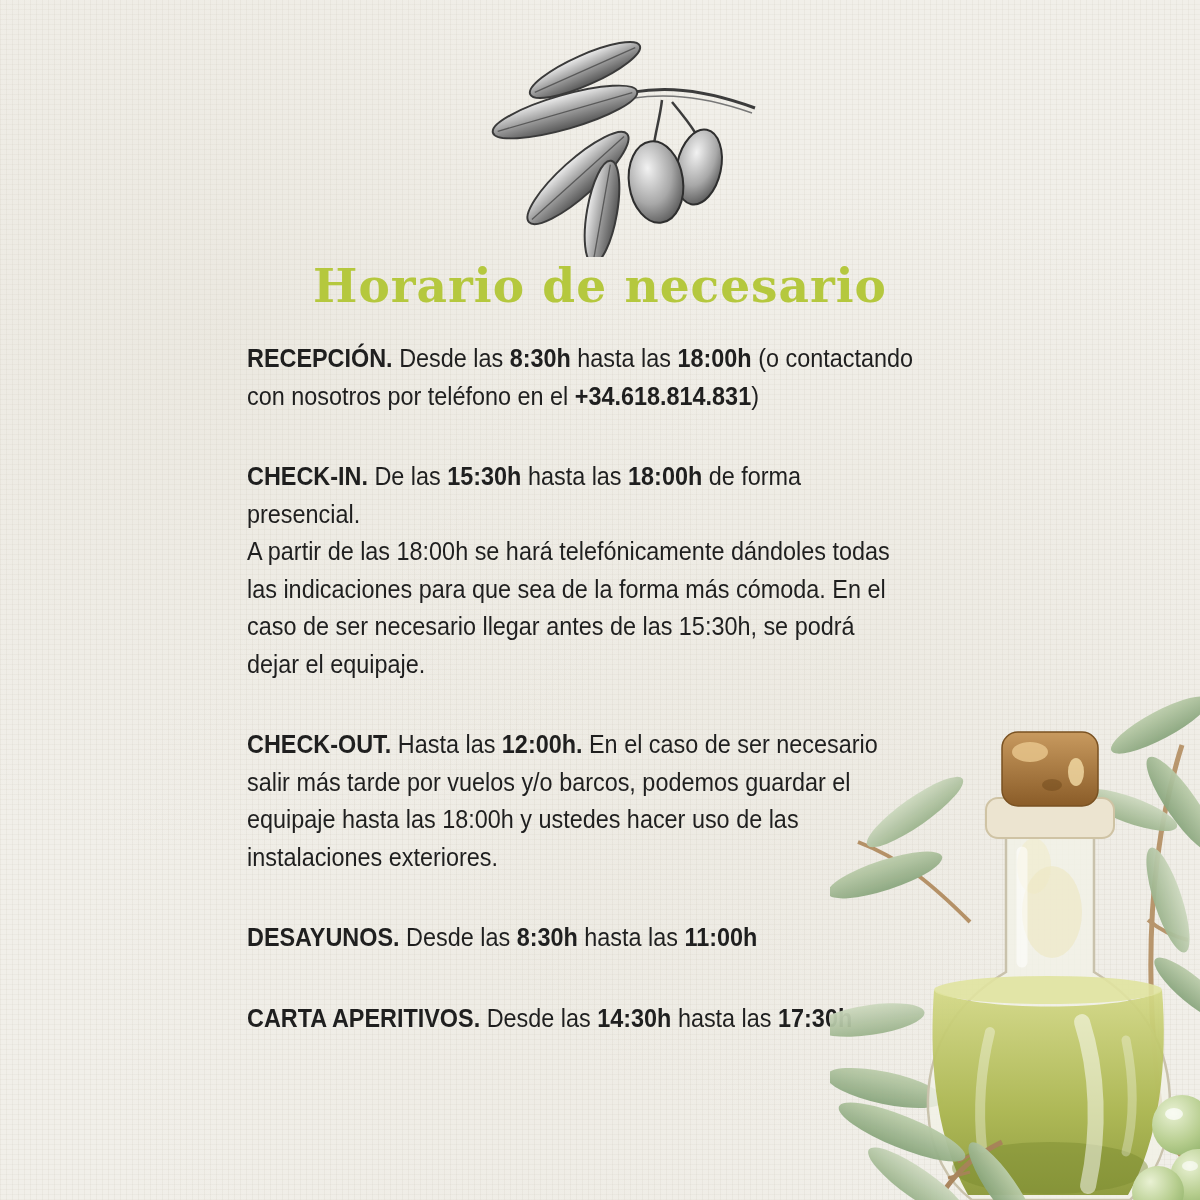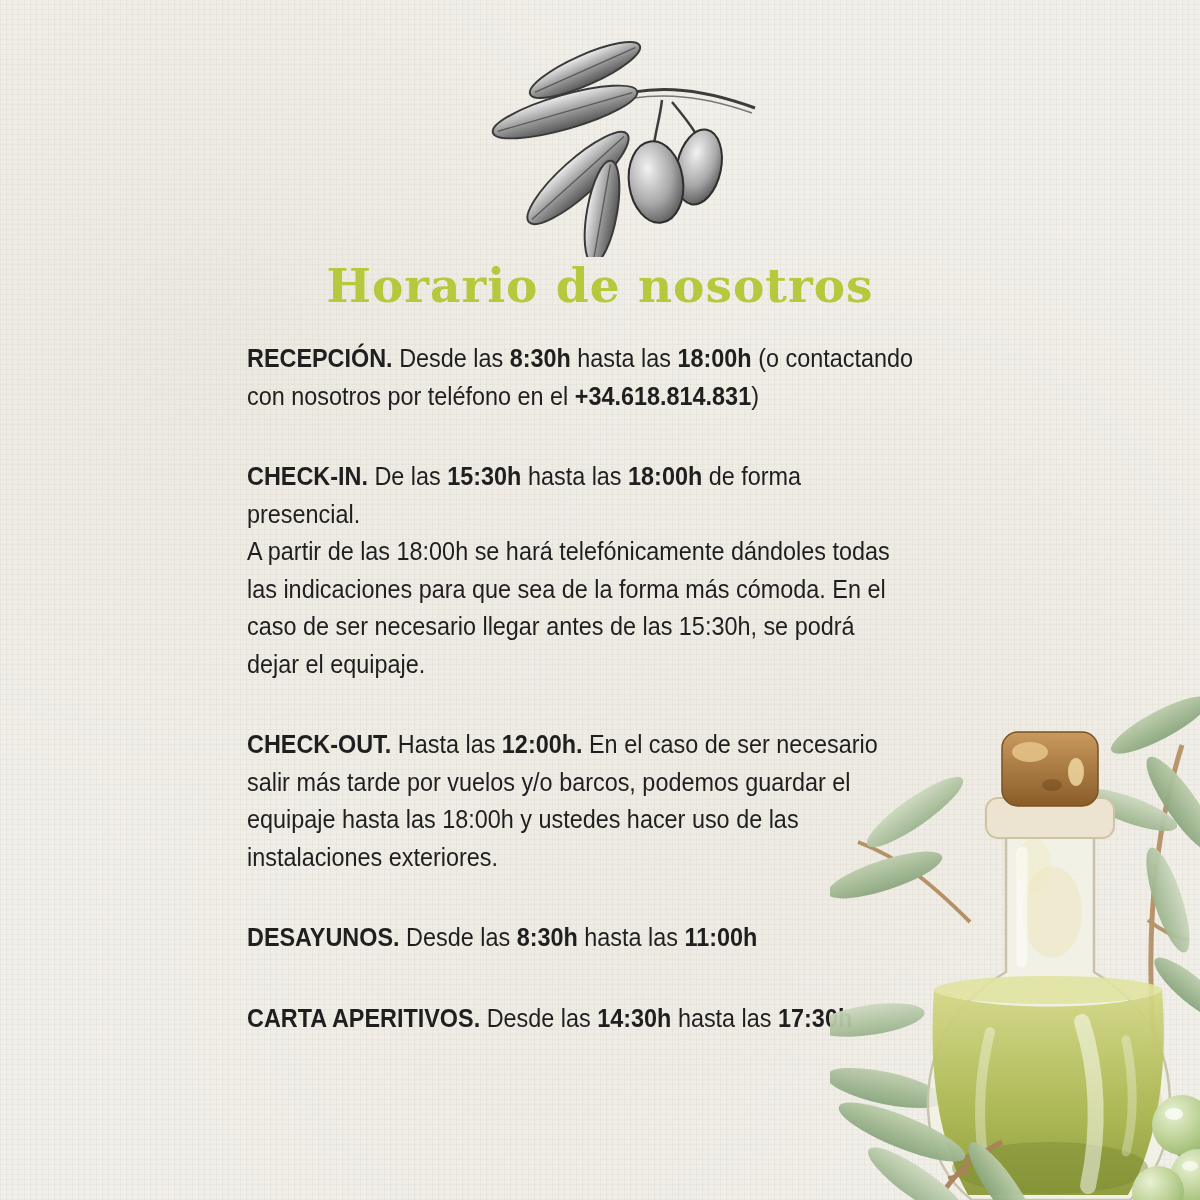--- a/index.html
+++ b/index.html
@@ -68,21 +68,21 @@
     <g fill="none" stroke="#3c3c3c" stroke-width="2.5">
       <path d="M212,88 C210,105 206,118 204,132"></path>
       <path d="M222,90 C232,102 240,112 246,122"></path>
     </g>
     <g>
       <ellipse transform="rotate(12 249 155)" cx="249" cy="155" rx="22" ry="38" fill="url(#og)" stroke="#2e2e2e" stroke-width="2"></ellipse>
       <ellipse transform="rotate(-8 206 170)" cx="206" cy="170" rx="27" ry="41" fill="url(#og)" stroke="#2e2e2e" stroke-width="2"></ellipse>
     </g>
   </svg>
 
-  <h1 class="title">Horario de nosotros</h1>
+  <h1 class="title">Horario de necesario</h1>
 
   <div class="content">
     <section class="section">
         <div class="line"><span class="bold">RECEPCIÓN.</span><span> Desde las </span><span class="bold">8:30h</span><span> hasta las </span><span class="bold">18:00h</span><span> (o contactando</span></div>
         <div class="line"><span>con nosotros por teléfono en el </span><span class="bold">+34.618.814.831</span><span>)</span></div>
       </section>
     <section class="section">
         <div class="line"><span class="bold">CHECK-IN.</span><span> De las </span><span class="bold">15:30h</span><span> hasta las </span><span class="bold">18:00h</span><span> de forma</span></div>
         <div class="line"><span>presencial.</span></div>
         <div class="line"><span>A partir de las 18:00h se hará telefónicamente dándoles todas</span></div>

